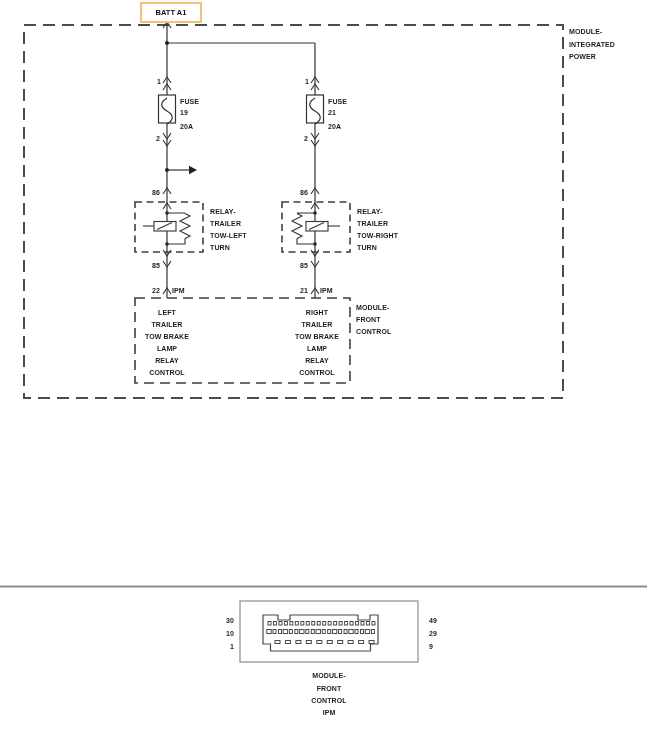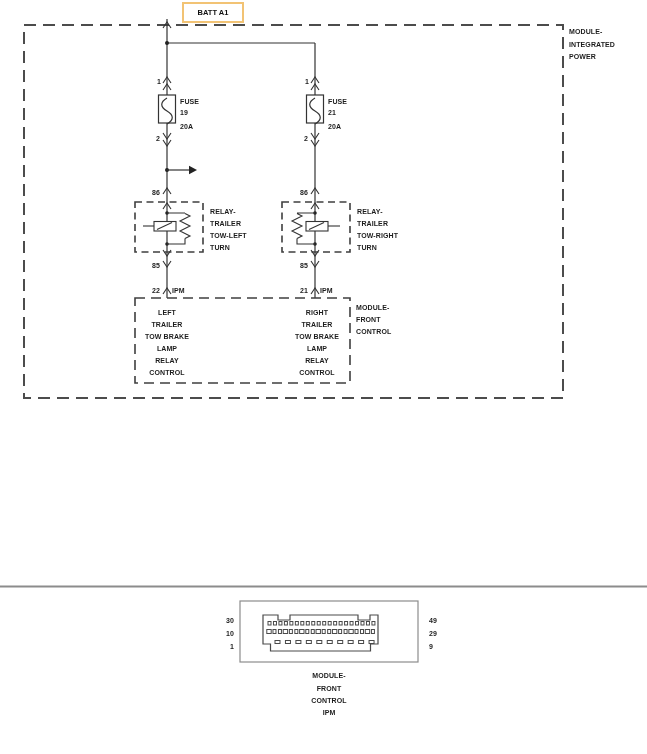--- a/index.html
+++ b/index.html
@@ -5,21 +5,21 @@
   html,body{margin:0;padding:0;background:#fff;}
   #canvas{position:relative;width:647px;height:754px;background:#fff;overflow:hidden;
           font-family:"Liberation Sans",sans-serif;}
   svg{position:absolute;left:0;top:0;}
   .lbl{position:absolute;font:700 7px/9px "Liberation Sans",sans-serif;color:#1c1c1c;
        letter-spacing:.1px;white-space:nowrap;}
   .rt{text-align:right;}
   .ctr{text-align:center;}
   #batt-box{position:absolute;left:140px;top:2px;width:58px;height:17px;background:#fff;
             border:2px solid #f2c374;display:flex;align-items:center;justify-content:center;
-            font:700 7.5px "Liberation Sans",sans-serif;color:#111;margin-left:42px;}
+            font:700 7.5px "Liberation Sans",sans-serif;color:#111;}
 </style>
 </head>
 <body>
 
 <div id="canvas">
 
   <svg width="647" height="754" viewBox="0 0 647 754">
 
     <rect x="24" y="25" width="539" height="373" fill="none" stroke="#4c4c4c" stroke-width="2" stroke-dasharray="12 7"></rect>
 

